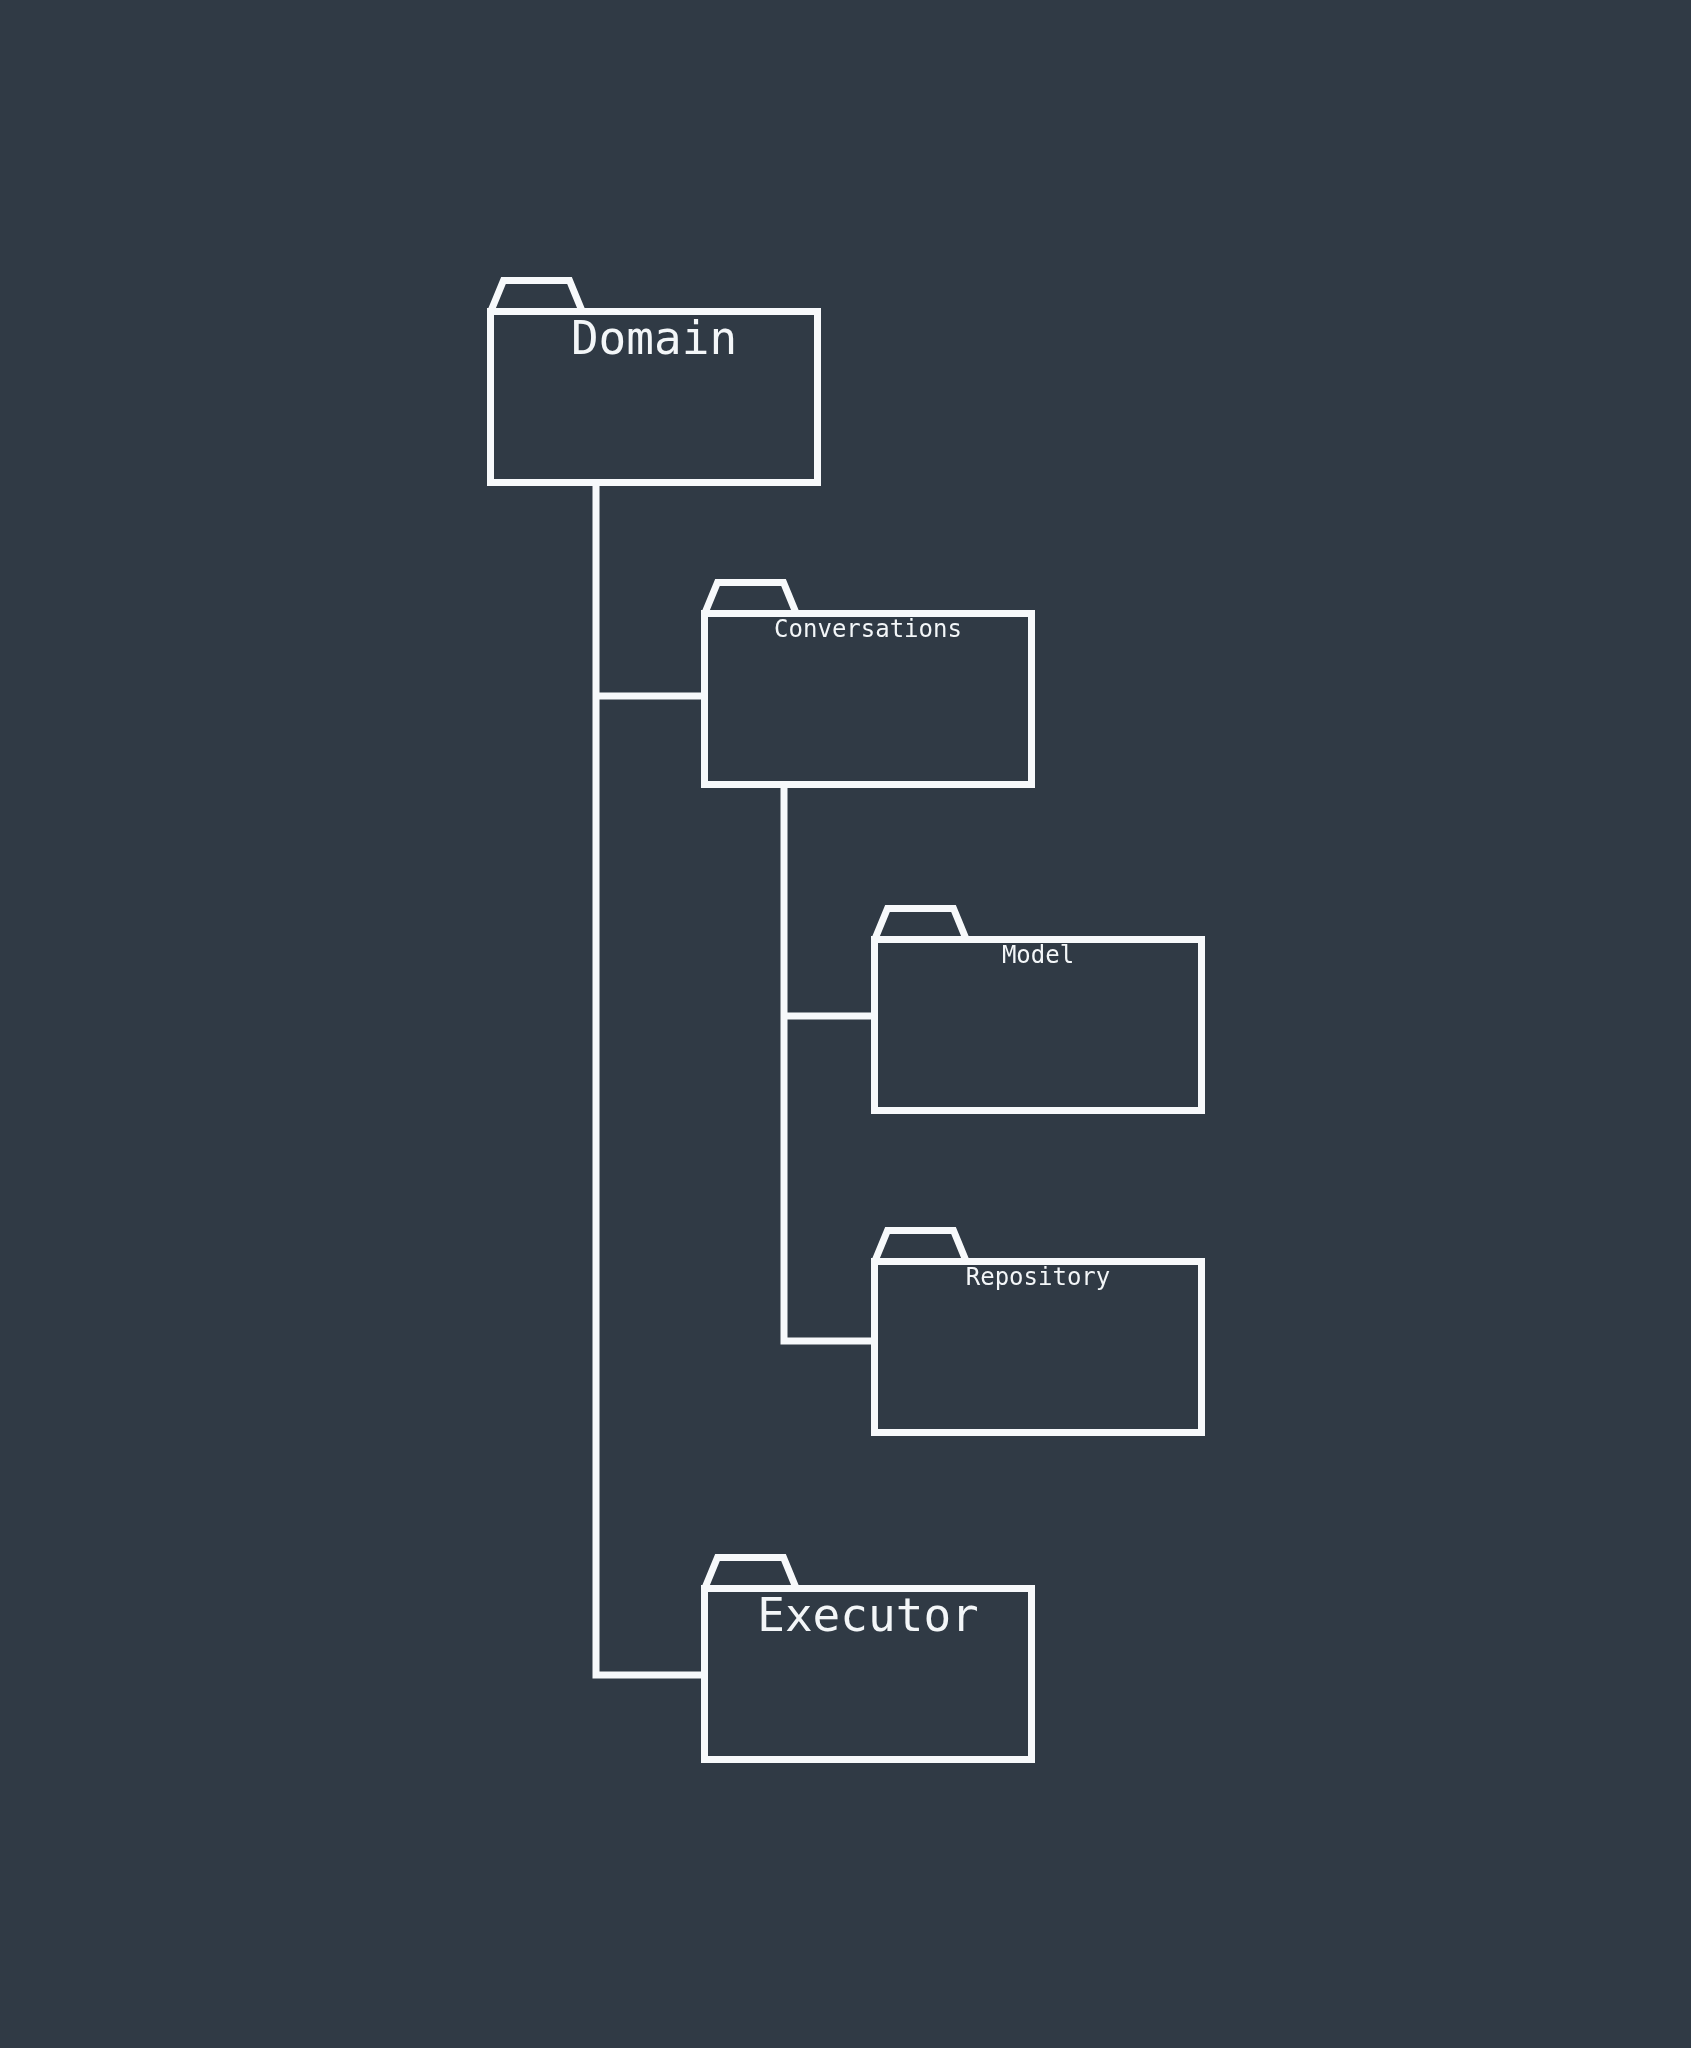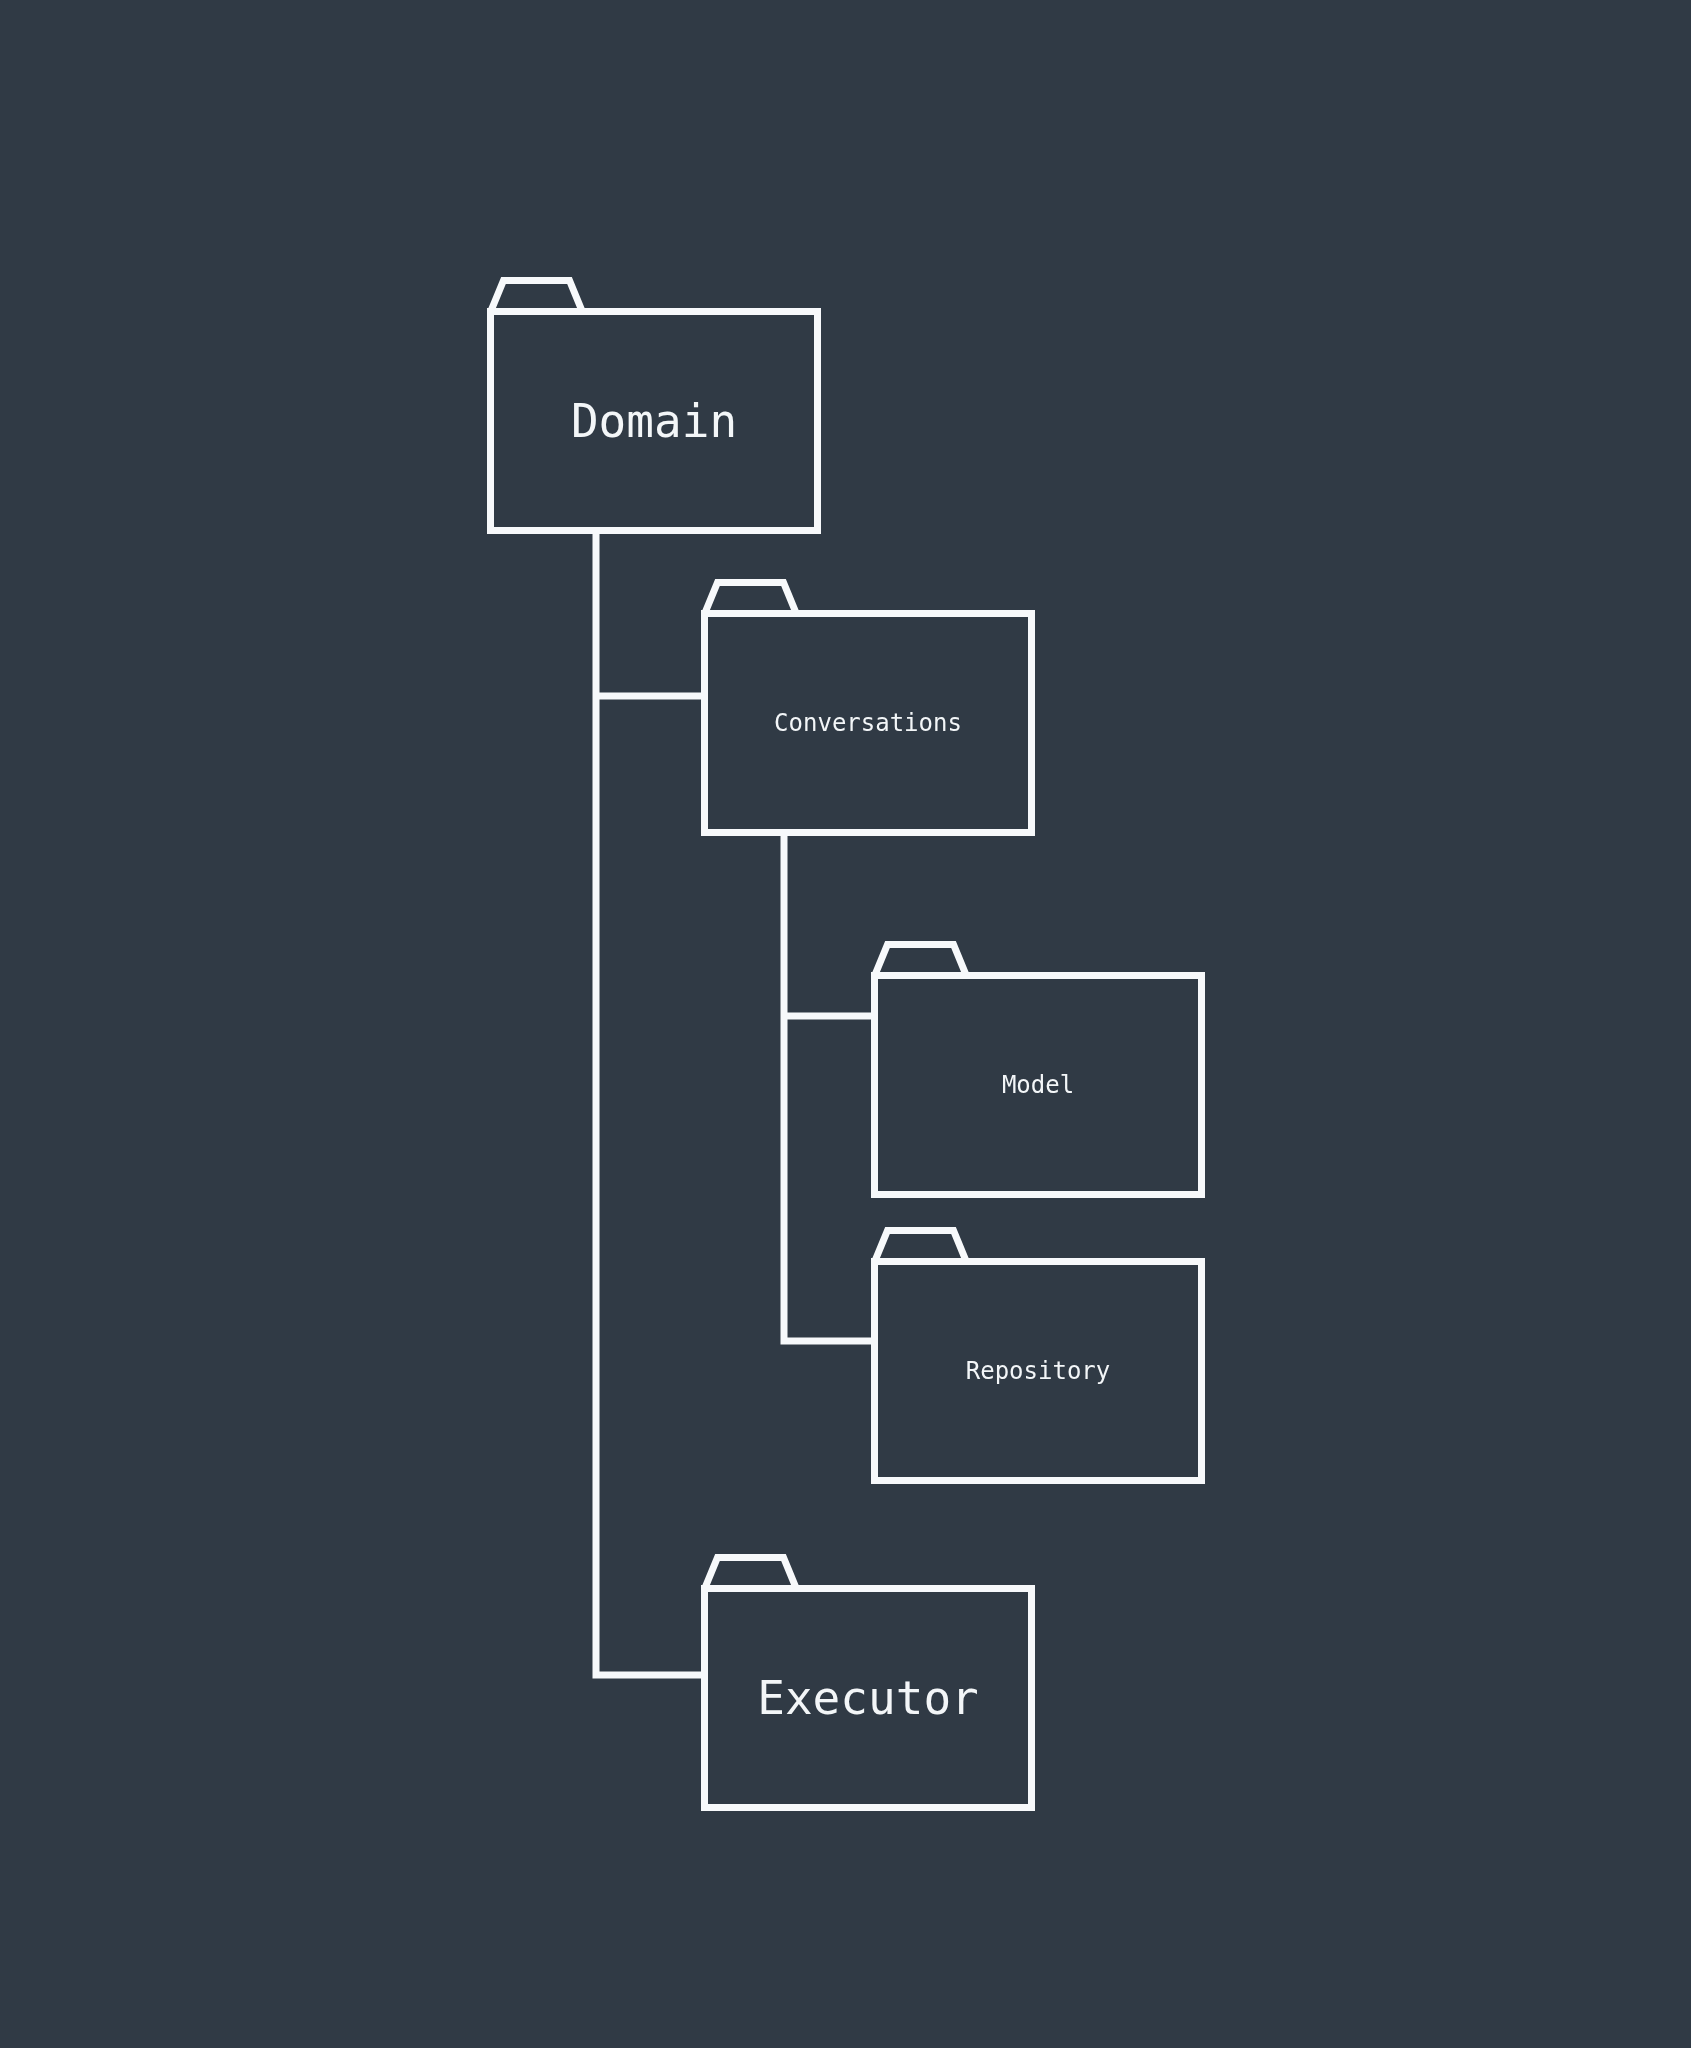--- a/index.html
+++ b/index.html
@@ -28,26 +28,26 @@
     height: 2048px;
   }
   .connectors polyline {
     fill: none;
     stroke: var(--stroke);
     stroke-width: 7;
   }
   .folder {
     position: absolute;
     width: 334px;
-    height: 226px;
+    height: 178px;
     box-sizing: border-box;
     border: 7px solid var(--stroke);
     background: var(--background);
     display: flex;
-    align-items: center;
+    align-items: flex-start;
     justify-content: center;
   }
   .folder .tab {
     position: absolute;
     left: -7px;
     top: -38.5px;
     width: 100px;
     height: 35px;
   }
   .folder .tab path {
@@ -61,21 +61,21 @@
     line-height: 1;
     white-space: nowrap;
     letter-spacing: 0;
   }
   .folder--lg .label { font-size: 46px; }
   .folder--sm .label { font-size: 24px; }
 
   
   .node-domain        { left: 487px; top: 308px;  }
   .node-conversations { left: 701px; top: 610px;  }
-  .node-model         { left: 871px; top: 936px; margin-top: 36px;  }
+  .node-model         { left: 871px; top: 936px;  }
   .node-repository    { left: 871px; top: 1258px; }
   .node-executor      { left: 701px; top: 1585px; }
 </style>
 </head>
 <body>
 
 <div class="canvas">
 
   <svg class="connectors" viewBox="0 0 1691 2048" xmlns="http://www.w3.org/2000/svg">
     <polyline points="596,484 596,1675 704,1675"></polyline>

